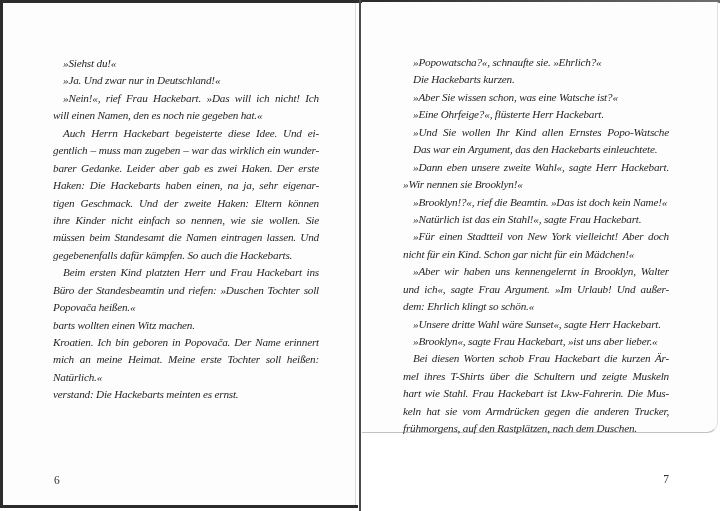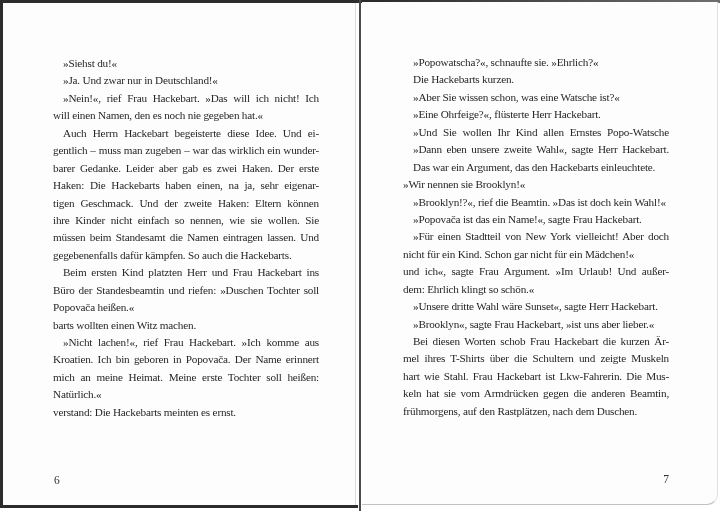--- a/index.html
+++ b/index.html
@@ -15,34 +15,35 @@
 
   
   .edge-top    { position: absolute; left: 0; top: 0; width: 720px; height: 3px;
                  background: linear-gradient(90deg, #2c2c2c 0%, #2c2c2c 52%, #6e6e6e 100%); }
   .edge-left   { position: absolute; left: 0; top: 0; width: 3px; height: 508px; background: #2c2c2c; }
   .edge-bottom-left { position: absolute; left: 0; top: 505px; width: 358px; height: 3px; background: #2c2c2c; }
   .spine       { position: absolute; left: 359px; top: 0; width: 2px; height: 511px; background: #4a4a4a; }
 
   .page { position: absolute; background: #fdfdfd; }
   .page-left  { left: 3px;  top: 3px; width: 353px; height: 502px; border-right: 1px solid #dcdcdc; }
-  .page-right { left: 362px; top: 2px; width: 356px; height: 503px;
+  .page-right { left: 362px; top: 2px; width: 356px; height: 431px;
                 border-right: 1px solid #e2e2e2; border-bottom: 1px solid #c2c2c2;
                 border-bottom-right-radius: 11px; }
 
   .text-block { position: absolute; top: 52px; width: 266px; }
   .page-left  .text-block { left: 50px; }
   .page-right .text-block { left: 41px; }
 
   .line {
     height: 17.45px;
     line-height: 17.45px;
     overflow: hidden;
     white-space: nowrap;
     hyphens: none;
+    font-style: italic;
   }
   .line.justify {
     white-space: normal;
     text-align: justify;
     text-align-last: justify;
     word-spacing: -0.8px;
   }
   .line.indent { padding-left: 10px; }
 
   .page-number { position: absolute; top: 471px; font-size: 11.5px; color: #333; letter-spacing: 0; }
@@ -68,50 +69,50 @@
         <div class="line justify">barer Gedanke. Leider aber gab es zwei Haken. Der erste</div>
         <div class="line justify">Haken: Die Hackebarts haben einen, na ja, sehr eigenar-</div>
         <div class="line justify">tigen Geschmack. Und der zweite Haken: Eltern können</div>
         <div class="line justify">ihre Kinder nicht einfach so nennen, wie sie wollen. Sie</div>
         <div class="line justify">müssen beim Standesamt die Namen eintragen lassen. Und</div>
         <div class="line">gegebenenfalls dafür kämpfen. So auch die Hackebarts.</div>
         <div class="line indent justify">Beim ersten Kind platzten Herr und Frau Hackebart ins</div>
         <div class="line justify">Büro der Standesbeamtin und riefen: »Duschen Tochter soll</div>
         <div class="line">Popovača heißen.«</div>
         <div class="line">barts wollten einen Witz machen.</div>
-        <div class="line indent justify">»Nicht lachen!«, rief Frau Hackebart. »Ich komme aus</div>
         <div class="line justify">Kroatien. Ich bin geboren in Popovača. Der Name erinnert</div>
         <div class="line justify">mich an meine Heimat. Meine erste Tochter soll heißen:</div>
         <div class="line">Natürlich.«</div>
         <div class="line">verstand: Die Hackebarts meinten es ernst.</div>
       </div>
     <div class="page-number pn-left">6</div>
   </div>
 
   <div class="spine"></div>
 
   <div class="page page-right">
     <div class="text-block">
         <div class="line indent">»Popowatscha?«, schnaufte sie. »Ehrlich?«</div>
         <div class="line indent">Die Hackebarts kurzen.</div>
         <div class="line indent">»Aber Sie wissen schon, was eine Watsche ist?«</div>
         <div class="line indent">»Eine Ohrfeige?«, flüsterte Herr Hackebart.</div>
         <div class="line indent justify">»Und Sie wollen Ihr Kind allen Ernstes Popo-Watsche</div>
+        <div class="line indent">Das war ein Argument, das den Hackebarts einleuchtete.</div>
         <div class="line indent justify">»Dann eben unsere zweite Wahl«, sagte Herr Hackebart.</div>
-        <div class="line indent">Das war ein Argument, das den Hackebarts einleuchtete.</div>
         <div class="line">»Wir nennen sie Brooklyn!«</div>
-        <div class="line indent">»Brooklyn!?«, rief die Beamtin. »Das ist doch kein Wahl!«</div>
-        <div class="line indent">»Popovača ist das ein Name!«, sagte Frau Hackebart.</div>
+        <div class="line indent">»Brooklyn!?«, rief die Beamtin. »Das ist doch kein Name!«</div>
+        <div class="line indent">»Natürlich ist das ein Stahl!«, sagte Frau Hackebart.</div>
         <div class="line indent justify">»Für einen Stadtteil von New York vielleicht! Aber doch</div>
         <div class="line">nicht für ein Kind. Schon gar nicht für ein Mädchen!«</div>
+        <div class="line indent justify">»Aber wir haben uns kennengelernt in Brooklyn, Walter</div>
         <div class="line justify">und ich«, sagte Frau Argument. »Im Urlaub! Und außer-</div>
         <div class="line">dem: Ehrlich klingt so schön.«</div>
         <div class="line indent">»Unsere dritte Wahl wäre Sunset«, sagte Herr Hackebart.</div>
         <div class="line indent">»Brooklyn«, sagte Frau Hackebart, »ist uns aber lieber.«</div>
         <div class="line indent justify">Bei diesen Worten schob Frau Hackebart die kurzen Är-</div>
         <div class="line justify">mel ihres T-Shirts über die Schultern und zeigte Muskeln</div>
         <div class="line justify">hart wie Stahl. Frau Hackebart ist Lkw-Fahrerin. Die Mus-</div>
-        <div class="line justify">keln hat sie vom Armdrücken gegen die anderen Beamtin,</div>
+        <div class="line justify">keln hat sie vom Armdrücken gegen die anderen Trucker,</div>
         <div class="line">frühmorgens, auf den Rastplätzen, nach dem Duschen.</div>
       </div>
     <div class="page-number pn-right">7</div>
   </div>
 </div>
 
 </body></html>

